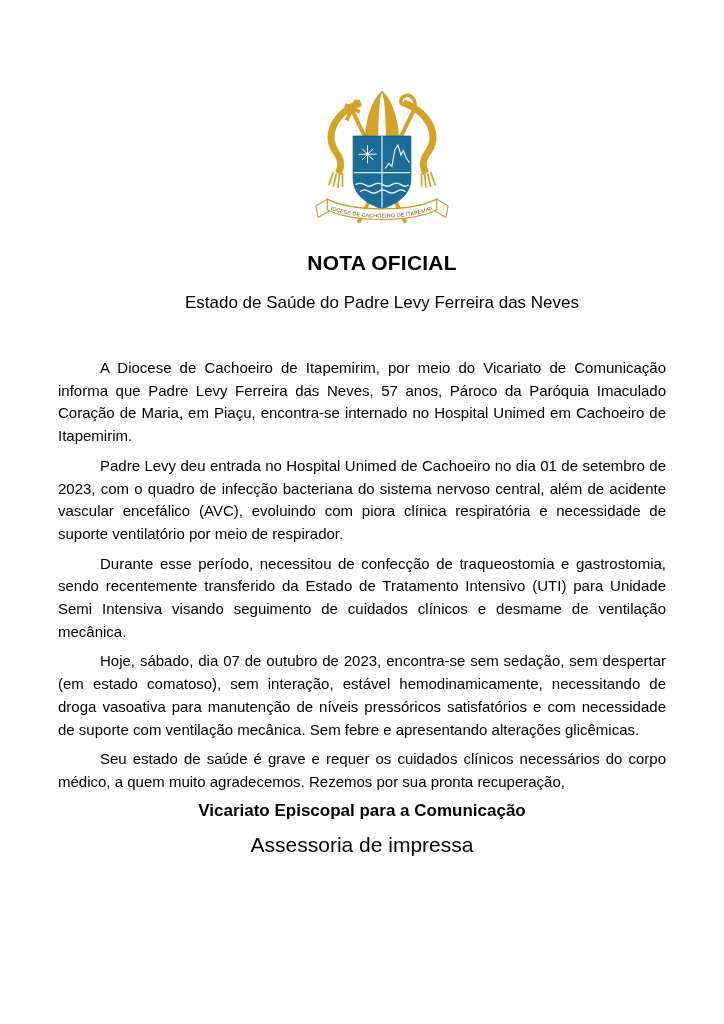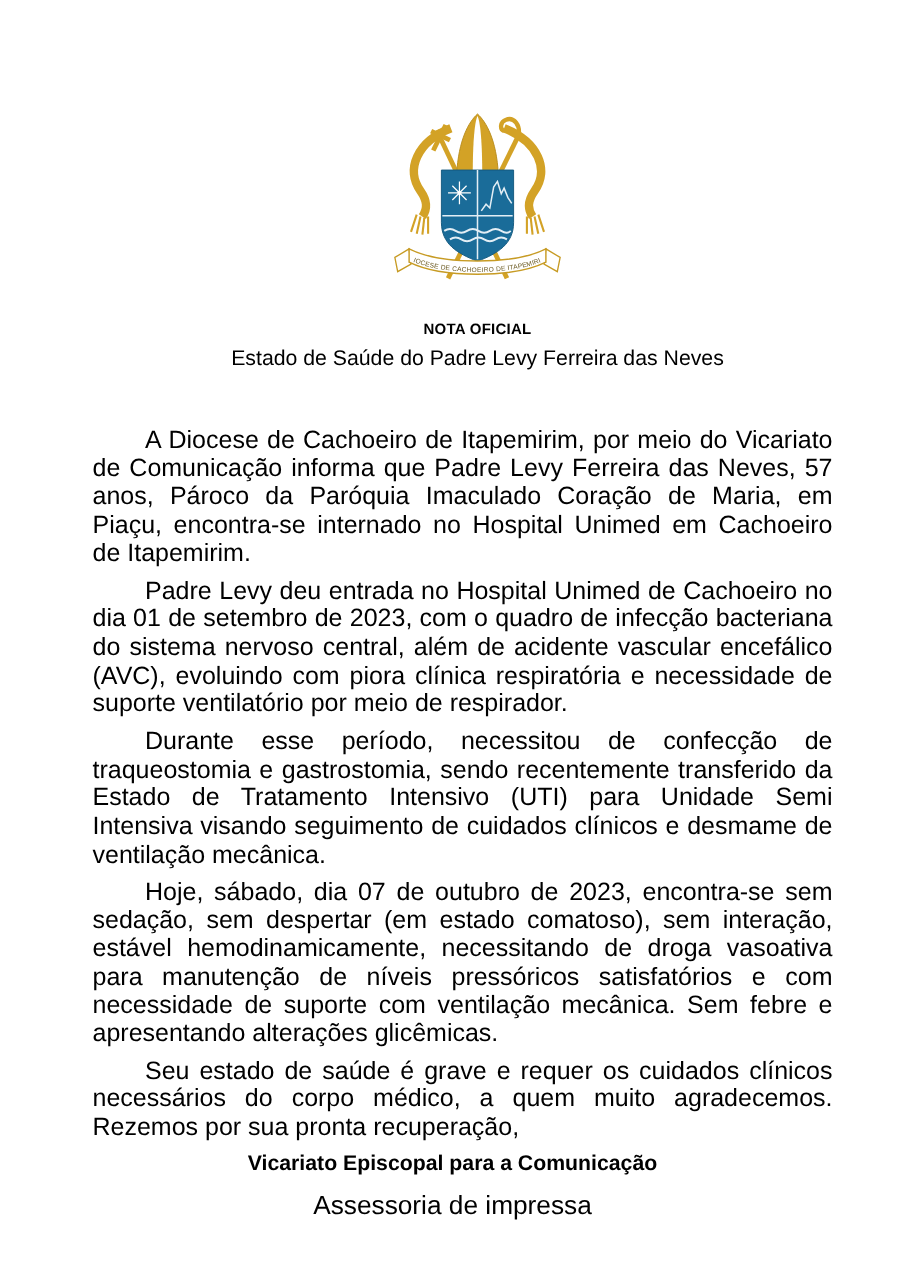--- a/index.html
+++ b/index.html
@@ -20,38 +20,38 @@
     justify-content: center;
   }
   .logo-wrap svg {
     display: block;
     transform: translateX(20px); 
   }
   .doc-title {
     margin-top: 21px;
     padding-left: 40px;           
     text-align: center;
-    font-size: 12px;
+    font-size: 21px;
     font-weight: bold;
     line-height: 20px;
     letter-spacing: 0.2px;
   }
   .doc-subtitle {
-    margin-top: 4px;
+    margin-top: 20px;
     padding-left: 40px;
     text-align: center;
     font-size: 17px;
     line-height: 20px;
   }
   .doc-body {
     margin: 44px 58px 0 58px;
   }
   .doc-body p {
-    margin: 0 0 7px 16px;
-    font-size: 20px;
+    margin: 0 0 7px 0;
+    font-size: 15px;
     line-height: 22.7px;
     text-align: justify;
     text-indent: 42px;
   }
   .sig {
     text-align: center;
     font-size: 17px;
     font-weight: bold;
     line-height: 20px;
   }

